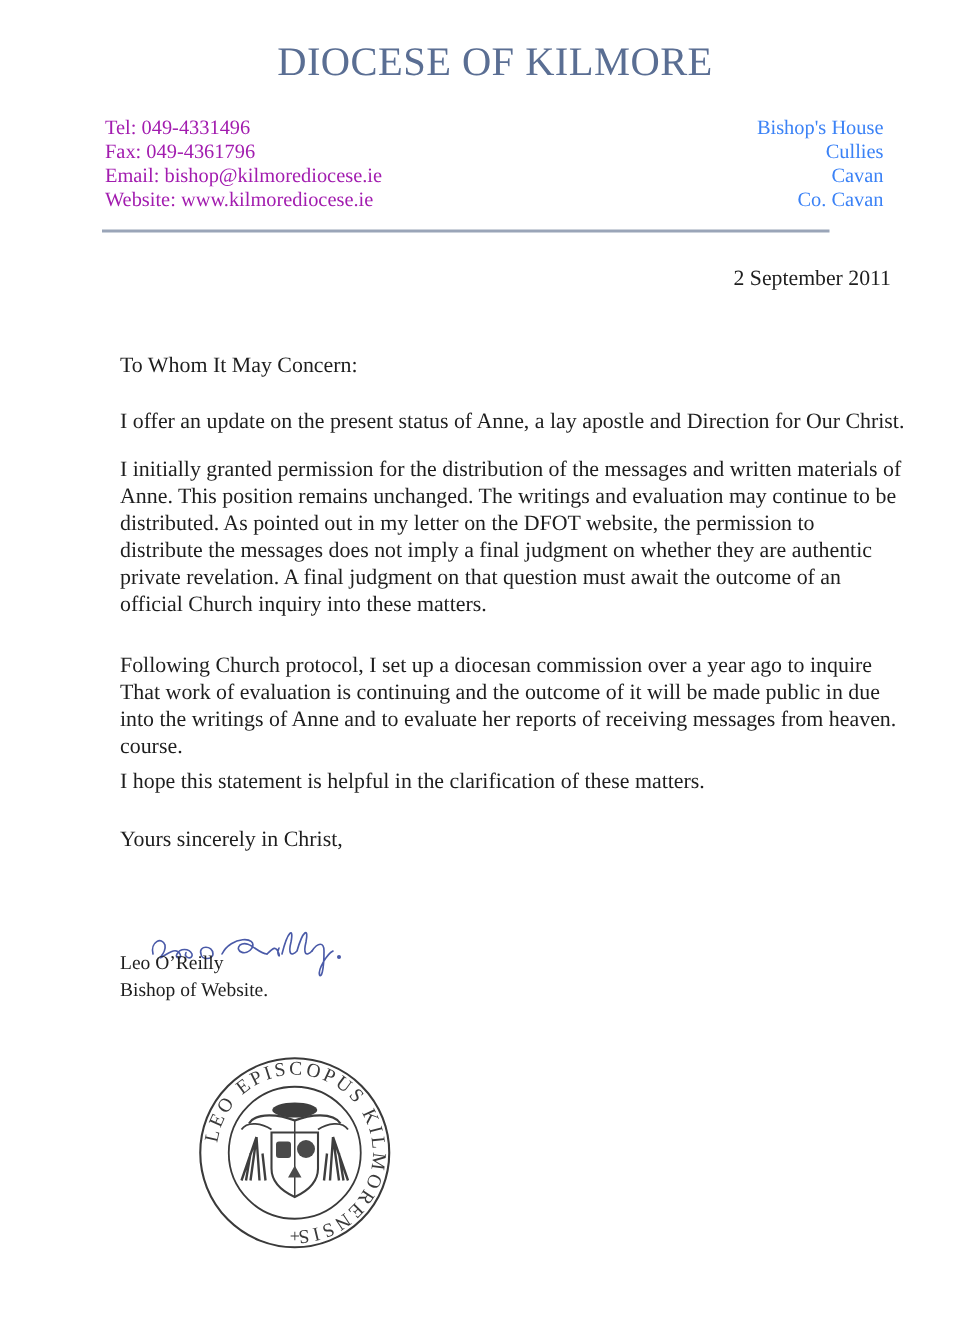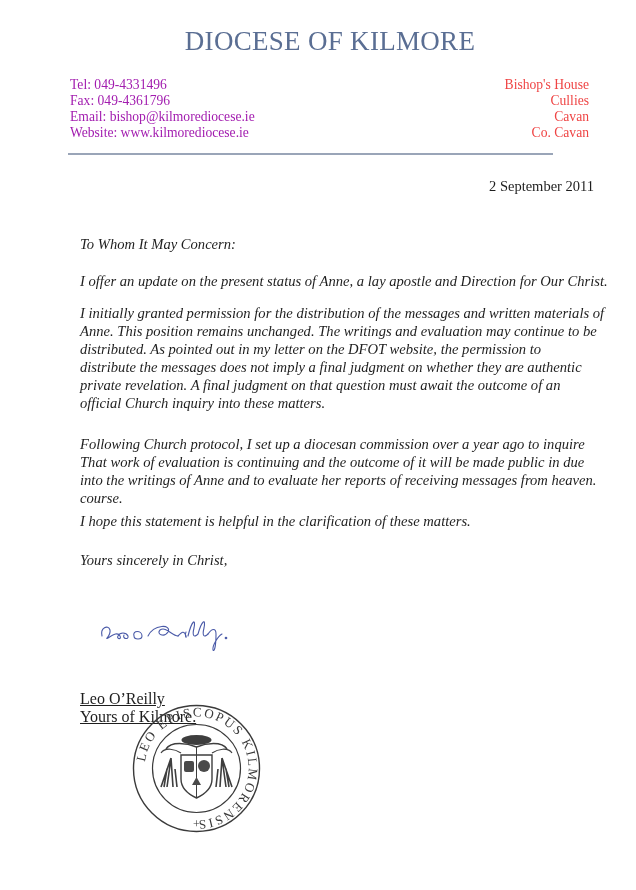--- a/index.html
+++ b/index.html
@@ -5,39 +5,39 @@
     html, body { margin: 0; padding: 0; background: #ffffff; }
     body { width: 636px; height: 890px; position: relative; overflow: hidden;
            font-family: "Liberation Serif", "DejaVu Serif", serif; color: #1e1e1e; }
     .abs { position: absolute; }
 
     .title { left: 0; width: 660px; top: 26px; text-align: center;
              font-size: 27px; letter-spacing: 0.3px; color: #5a6e93; white-space: nowrap; }
 
     .contact { left: 70px; top: 77px; font-size: 13.6px; line-height: 16px; color: #a21caf; }
     .contact div { white-space: nowrap; }
-    .address { right: 47px; top: 77px; font-size: 13.6px; line-height: 16px; color: #ef4444; text-align: right; }
+    .address { right: 47px; top: 77px; font-size: 13.6px; line-height: 16px; color: #3b82f6; text-align: right; }
     .address div { white-space: nowrap; }
 
     .rule { left: 68px; top: 153px; width: 485px; height: 2px; background: #9aa5b8; }
 
     .date { right: 42px; top: 178px; font-size: 14.5px; color: #1e1e1e; white-space: nowrap; }
 
     .body { left: 80px; top: 235px; width: 540px; font-size: 14.6px; line-height: 18px; }
-    .body p { margin: 0; font-style: italic; }
+    .body p { margin: 0; }
     .salutation { position: absolute; top: 0; left: 0; white-space: nowrap; }
     .p1 { position: absolute; top: 37px; left: 0; white-space: nowrap; }
     .p2 { position: absolute; top: 69px; left: 0; }
     .p3 { position: absolute; top: 200px; left: 0; }
     .p4 { position: absolute; top: 277px; left: 0; white-space: nowrap; }
     .closing { position: absolute; top: 316px; left: 0; white-space: nowrap; }
     .line { white-space: nowrap; display: block; }
 
     .signature { left: 98px; top: 614px; width: 180px; height: 40px; }
-    .signer { left: 80px; top: 690px; font-size: 16px; line-height: 18px; text-decoration: underline; }
+    .signer { left: 80px; top: 633px; font-size: 13px; line-height: 18px; }
     .signer div { white-space: nowrap; }
 
     .seal { left: 131px; top: 703px; width: 131px; height: 131px; }
   </style>
 </head>
 <body>
 
 <div class="abs title">DIOCESE OF KILMORE</div>
 
 <div class="abs contact">
@@ -92,21 +92,21 @@
       <path d="M80,22 C84,18 86,16 88,22 C89,25 86,22 88,18"></path>
       <path d="M90,22 C94,6 98,4 96,14 C94,22 96,24 100,20 C104,6 108,4 106,14 C104,22 106,24 110,20"></path>
       <path d="M110,20 C114,14 118,14 118,20 C118,34 116,38 115,36 C114,32 120,22 124,20"></path>
       <circle cx="128" cy="24" r="0.8" fill="#4a5aa8"></circle>
     </g>
   </svg>
 </div>
 
 <div class="abs signer">
   <div>Leo O’Reilly</div>
-  <div>Yours of Kilmore.</div>
+  <div>Bishop of Website.</div>
 </div>
 
 <div class="abs seal">
   <svg width="131" height="131" viewBox="0 0 131 131">
     <defs>
       <path id="seal-text-path" d="M65.5,65.5 m-52,0 a52,52 0 1,1 104,0 a52,52 0 1,1 -104,0"></path>
     </defs>
     <circle cx="65.5" cy="65.5" r="63" fill="none" stroke="#3a3a3a" stroke-width="1.4"></circle>
     <circle cx="65.5" cy="65.5" r="44" fill="none" stroke="#3a3a3a" stroke-width="1.2"></circle>
     <text font-family="Liberation Serif, serif" font-size="13" fill="#3a3a3a" letter-spacing="2">

